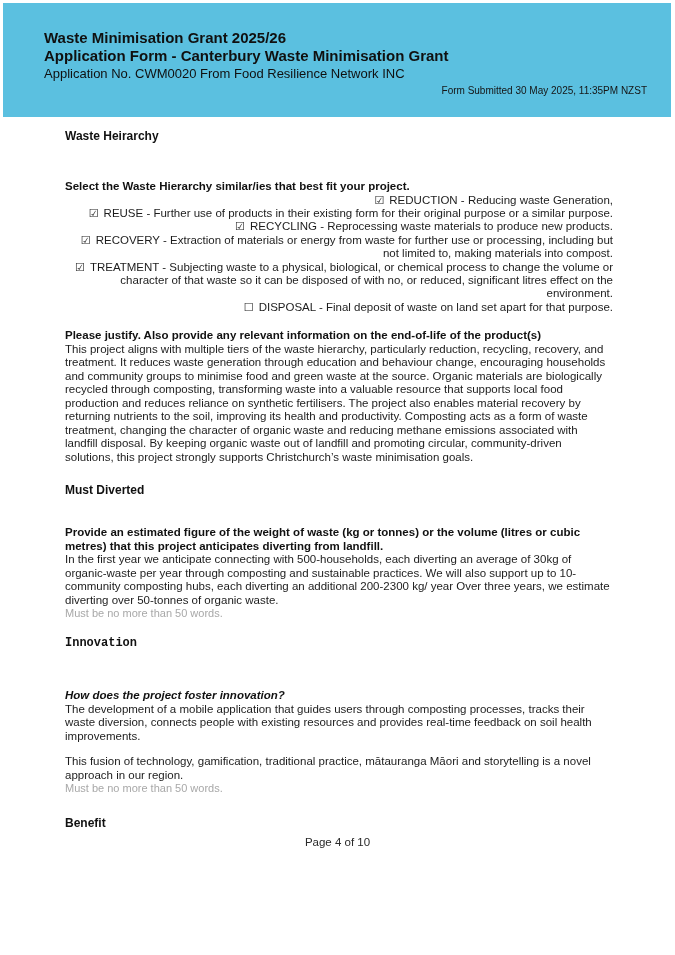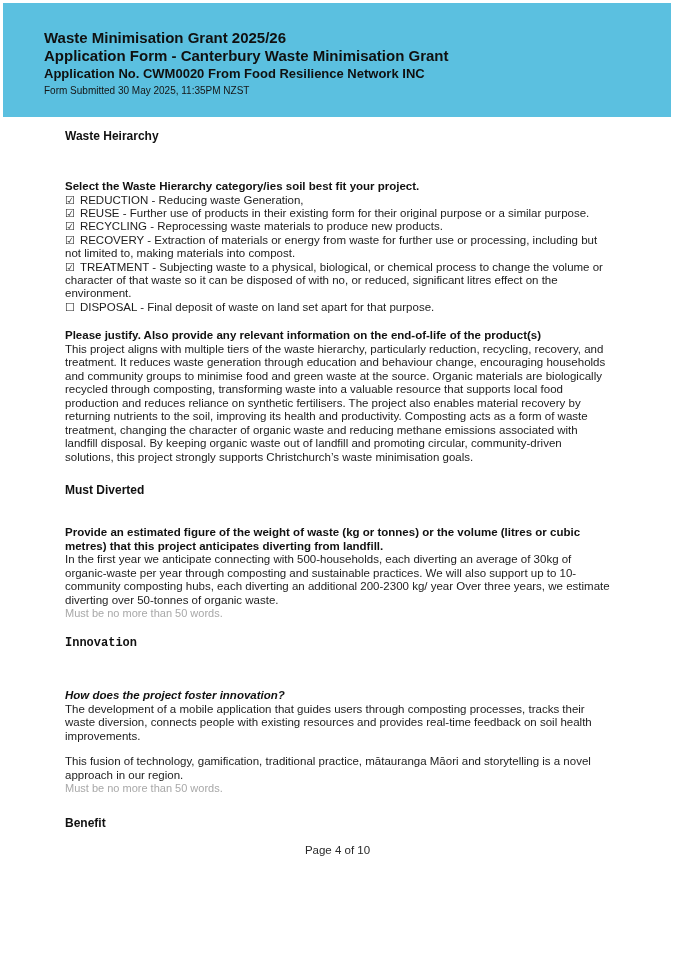--- a/index.html
+++ b/index.html
@@ -6,22 +6,22 @@
   html,body { width:675px; height:955px; background:#ffffff; overflow:hidden; }
   body { font-family:"Liberation Sans", sans-serif; color:#1c1c1c; -webkit-font-smoothing:antialiased; }
 
   .page-header {
     margin:3px 4px 0 3px;
     height:114px;
     background:#5BC0E0;
     padding:26px 24px 0 41px;
   }
   .ph-line1, .ph-line2 { font-size:15px; font-weight:bold; line-height:17.5px; color:#101010; }
-  .ph-line3 { font-size:13px; font-weight:bold; line-height:16px; margin-top:2px; color:#101010; }
-  .ph-line4 { font-size:10px; font-weight:normal; line-height:13px; margin-top:2px; color:#151515; }
+  .ph-line3 { font-size:13px; font-weight:normal; line-height:16px; margin-top:2px; color:#101010; }
+  .ph-line4 { font-size:10px; font-weight:normal; line-height:13px; margin-top:2px; color:#151515;text-align:right; }
 
   .content { width:548px; margin-left:65px; }
 
   .section-heading {
     font-size:12px;
     font-weight:bold;
     color:#111111;
     line-height:18px;
   }
   #wh-heading   { margin-top:10px; }
@@ -45,55 +45,56 @@
     line-height:13.5px;
     color:#1c1c1c;
   }
   .answer + .answer { margin-top:12px; }
 
   .options { list-style:none; }
   .option-row {
     font-size:11.5px;
     line-height:13.4px;
     color:#1c1c1c;
+    text-align:right;
   }
   .checkbox-glyph {
     font-family:"DejaVu Sans", sans-serif;
     font-size:11px;
     margin-right:5px;
   }
 
   .hint {
     font-size:11px;
     line-height:13px;
     color:#a8a8a8;
   }
 
   .page-footer {
-    margin-top:12px;
+    margin-top:4px;
     text-align:center;
     font-size:11.5px;
     color:#2a2a2a;
   }
 </style>
 </head>
 <body>
 
 <header class="page-header">
   <div class="ph-line1">Waste Minimisation Grant 2025/26</div>
   <div class="ph-line2">Application Form - Canterbury Waste Minimisation Grant</div>
   <div class="ph-line3">Application No. CWM0020 From Food Resilience Network INC</div>
   <div class="ph-line4">Form Submitted 30 May 2025, 11:35PM NZST</div>
 </header>
 
 <main class="content">
 
   <h2 class="section-heading" id="wh-heading">Waste Heirarchy</h2>
 
-  <div class="question" id="wh-question">Select the Waste Hierarchy category/ies soil best fit your project.</div>
+  <div class="question" id="wh-question">Select the Waste Hierarchy similar/ies that best fit your project.</div>
 
   <ul class="options">
     <li class="option-row">
       <span class="checkbox-glyph">☑</span><span>REDUCTION - Reducing waste Generation,</span>
     </li>
     <li class="option-row">
       <span class="checkbox-glyph">☑</span><span>REUSE - Further use of products in their existing form for their original purpose or a similar purpose.</span>
     </li>
     <li class="option-row">
       <span class="checkbox-glyph">☑</span><span>RECYCLING - Reprocessing waste materials to produce new products.</span>

